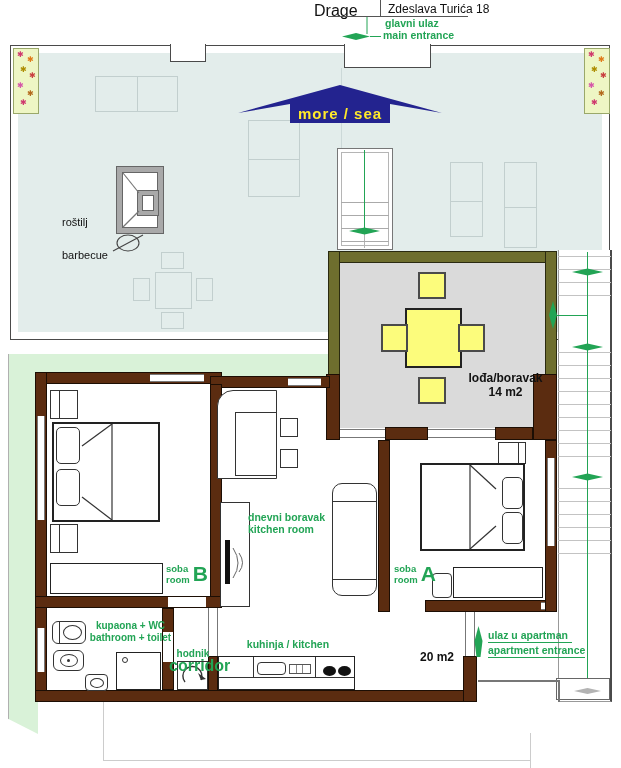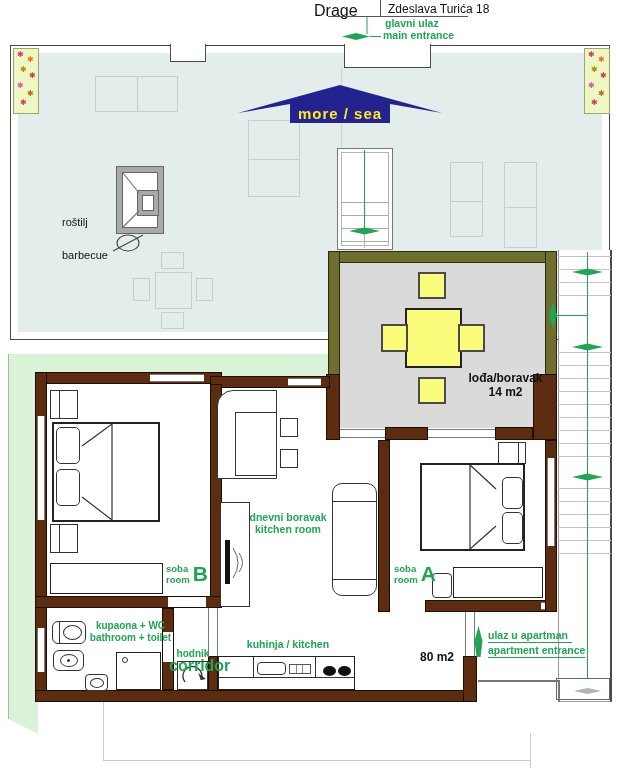--- a/index.html
+++ b/index.html
@@ -275,31 +275,31 @@
     </div>
     <div class="gtxt" style="font-size:21px;line-height:22px;">B</div>
   </div>
   <div class="a" style="left:394px;top:563px;display:flex;gap:3px;align-items:center;">
     <div>
       <div class="gtxt" style="font-size:9.5px;line-height:11px;">soba</div>
       <div class="gtxt" style="font-size:9.5px;line-height:11px;">room</div>
     </div>
     <div class="gtxt" style="font-size:21px;line-height:22px;">A</div>
   </div>
-  <div class="a" style="left:232px;top:511px;width:112px;text-align:center;">
+  <div class="a" style="left:248px;top:511px;width:112px;text-align:left;">
     <div class="gtxt">dnevni boravak</div>
     <div class="gtxt">kitchen room</div>
   </div>
   <div class="a" style="left:58px;top:620px;width:145px;text-align:center;">
     <div class="gtxt" style="font-size:10px;">kupaona + WC</div>
     <div class="gtxt" style="font-size:10px;">bathroom + toilet</div>
   </div>
   <div class="a" style="left:169px;top:620px;width:48px;text-align:center;margin-top:28px;">
     <div class="gtxt" style="font-size:10px;">hodnik</div>
     <div class="gtxt" style="font-size:16px;">corridor</div>
   </div>
   <div class="a gtxt" style="left:232px;top:638px;width:112px;text-align:center;">kuhinja / kitchen</div>
-  <div class="a btxt" style="left:420px;top:651px;font-size:12px;">80 m2</div>
+  <div class="a btxt" style="left:420px;top:651px;font-size:12px;">20 m2</div>
 
   <div class="a gtxt" style="left:488px;top:629px;width:84px;border-bottom:1px solid var(--accent-green,#22a455);padding-bottom:1px;">ulaz u apartman</div>
   <div class="a gtxt" style="left:488px;top:644px;width:97px;border-bottom:1px solid var(--accent-green,#22a455);padding-bottom:1px;">apartment entrance</div>
 
 </div>
 
 </body></html>

